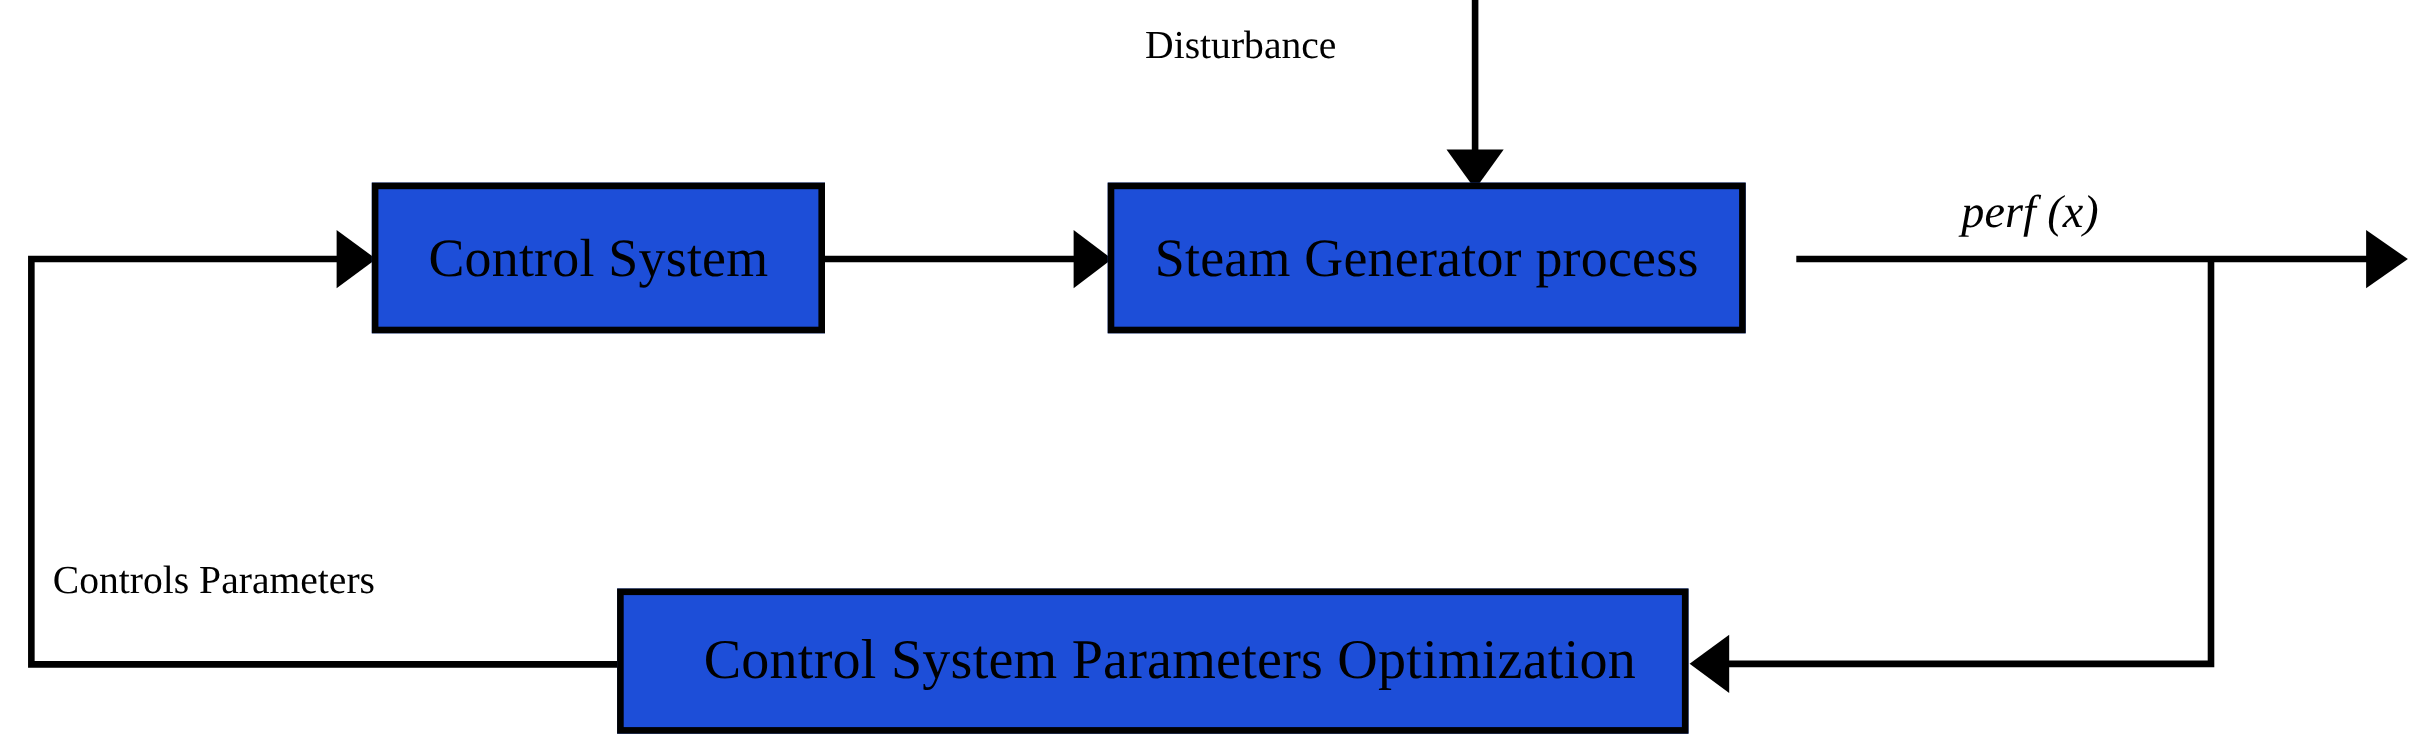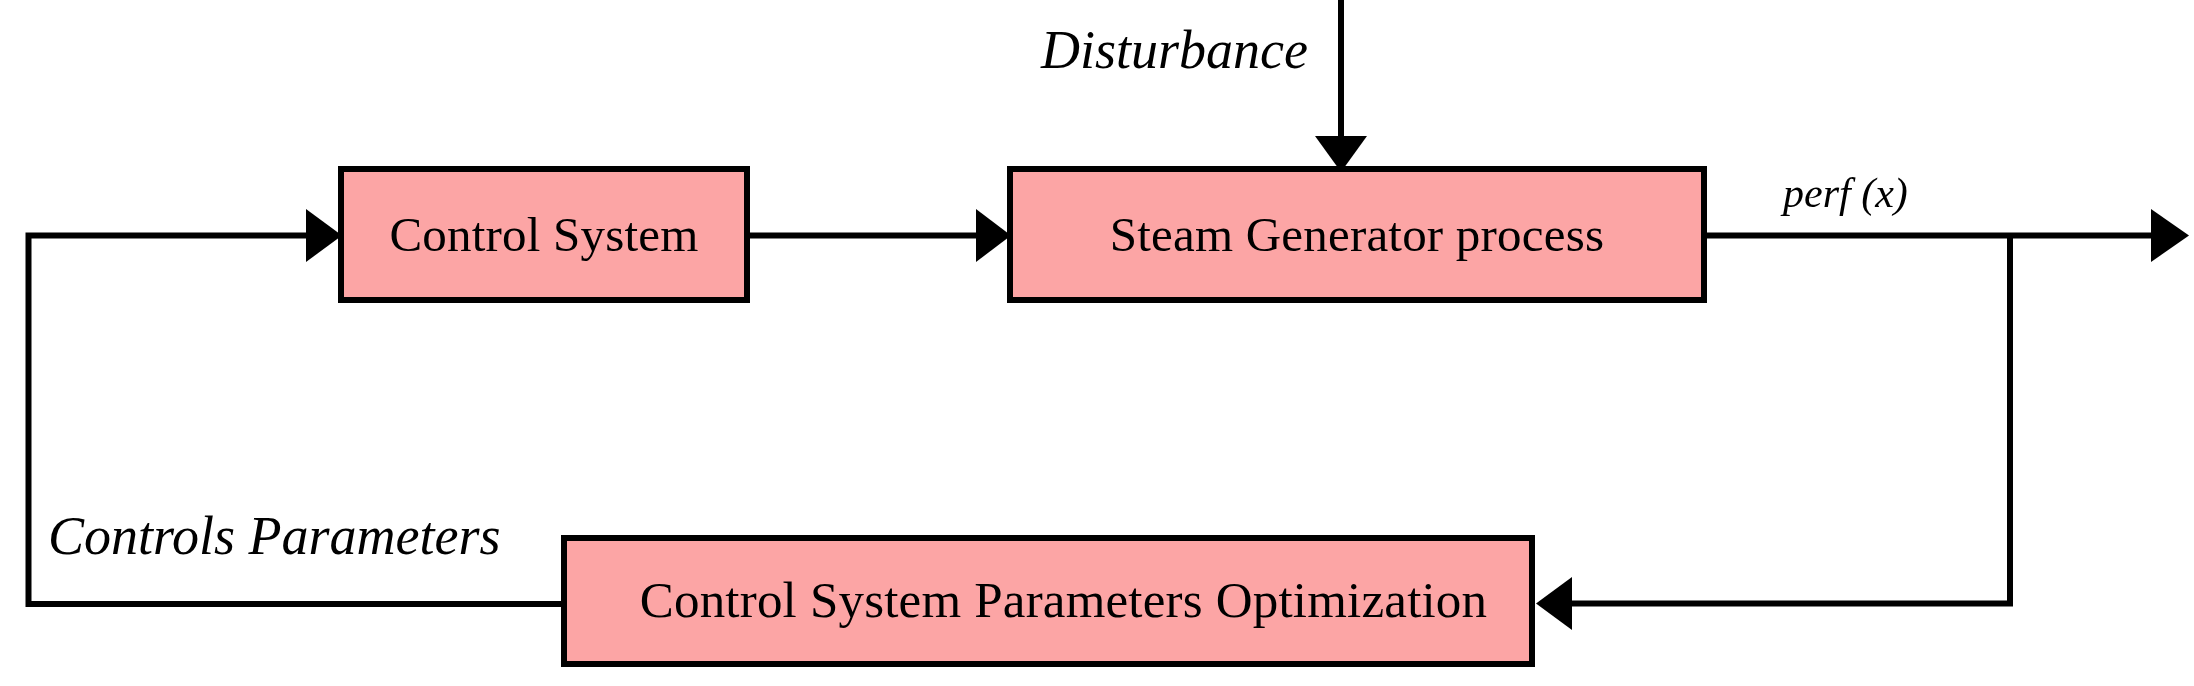--- a/index.html
+++ b/index.html
@@ -23,60 +23,59 @@
     position: absolute;
     left: 0;
     top: 0;
     width: 2194px;
     height: 686px;
   }
   .node {
     position: absolute;
     box-sizing: border-box;
     border: 6px solid #000000;
-    background: #fca5a5;
+    background: #1d4ed8;
     display: flex;
     align-items: center;
     justify-content: center;
     text-align: center;
     line-height: 1.05;
   }
   .node-label {
     font-size: 49px;
     letter-spacing: 0.2px;
     white-space: nowrap;
   }
   #node-control-system {
     left: 338px;
     top: 166px;
     width: 412px;
     height: 137px;
   }
   #node-steam-generator {
     left: 1007px;
     top: 166px;
-    width: 700px;
+    width: 580px;
     height: 137px;
   }
   #node-optimizer {
     left: 561px;
     top: 535px;
     width: 974px;
     height: 132px;
   }
   #node-optimizer .node-label {
     font-size: 51px;
     margin-left: 31px;
   }
   .wire-label {
     position: absolute;
-    font-size: 54px;
+    font-size: 36px;
     white-space: nowrap;
     line-height: 1;
-    font-style: italic;
   }
   #label-disturbance {
     left: 1041px;
     top: 23px;
   }
   #label-control-performance {
     left: 1678px;
     top: 110px;
   }
   #label-perf {

